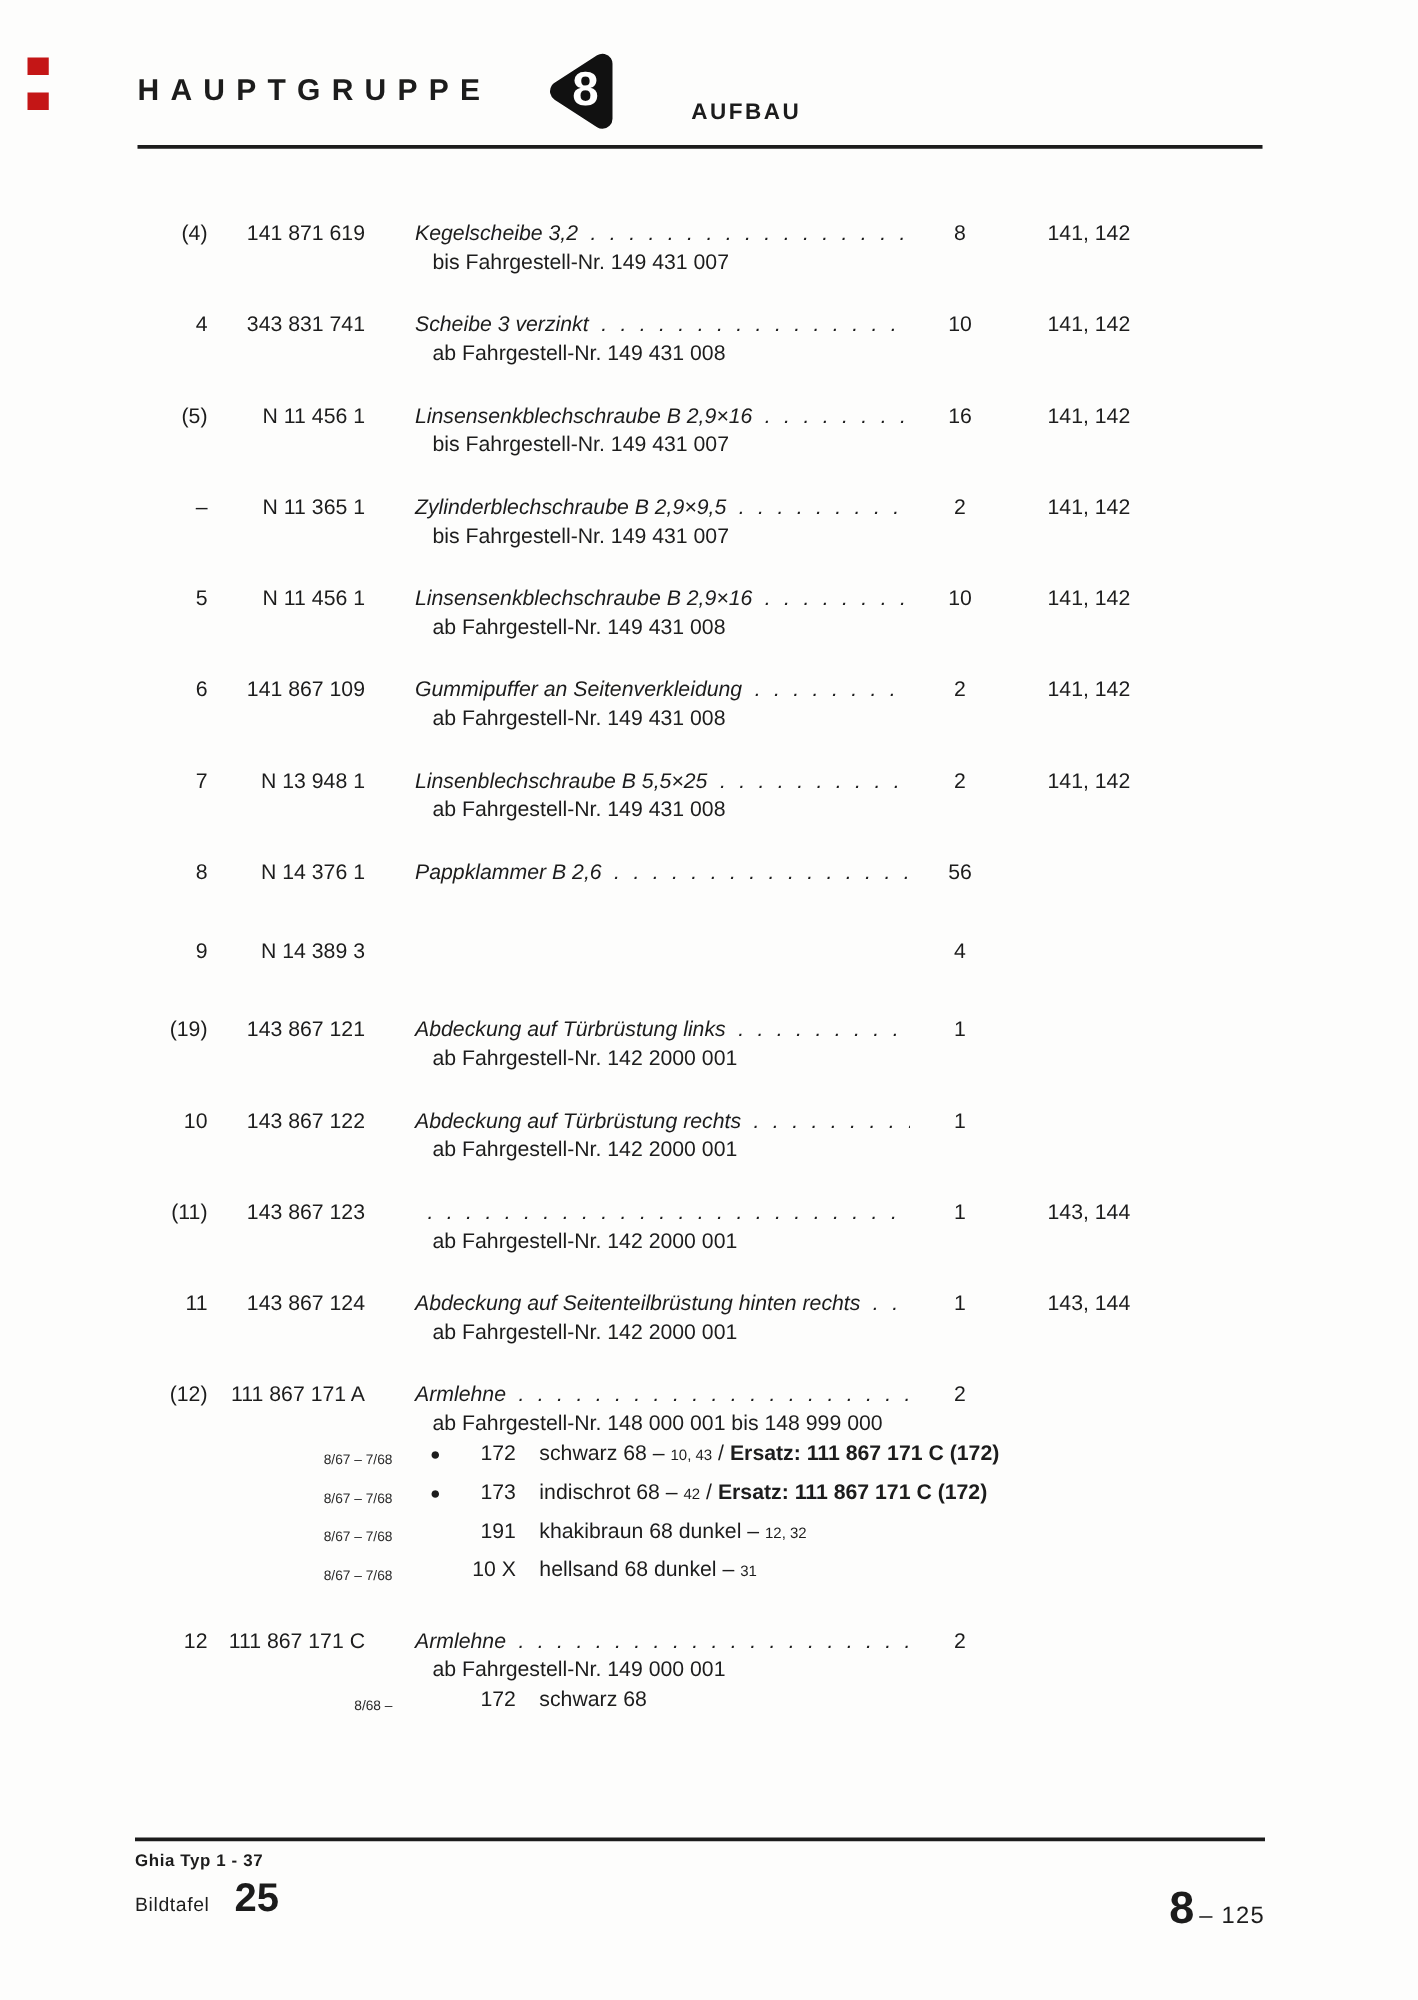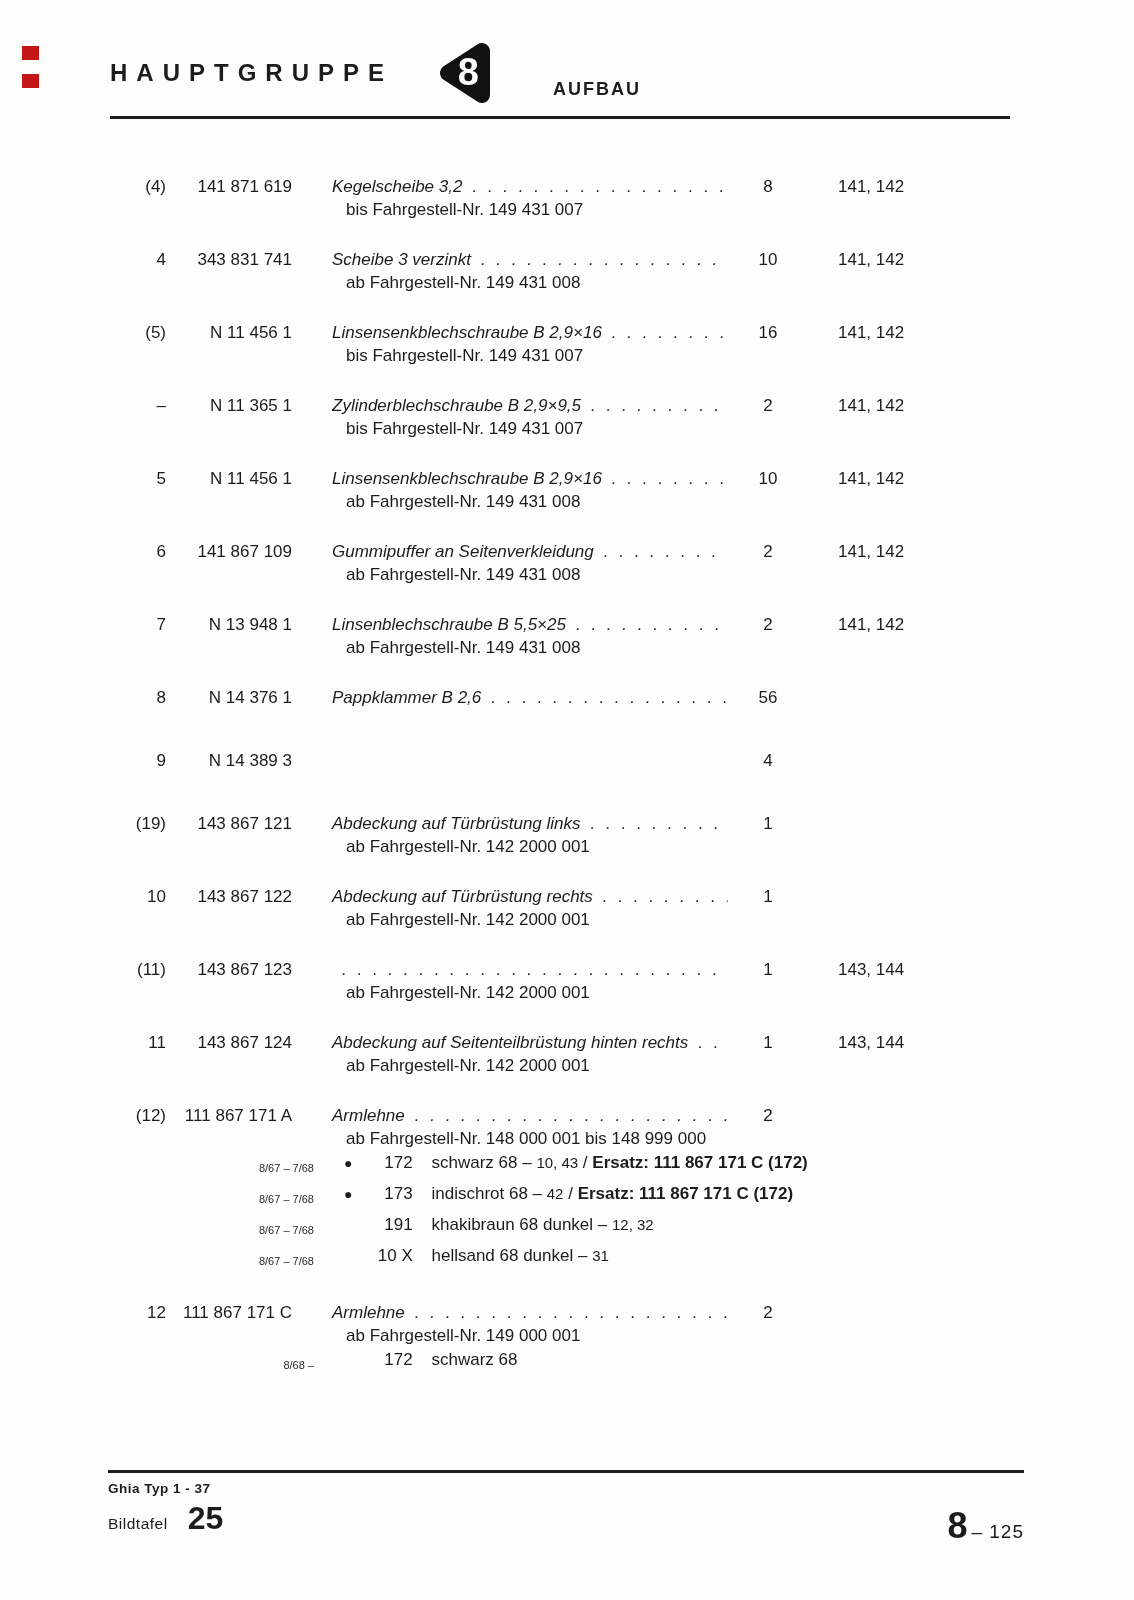--- a/index.html
+++ b/index.html
@@ -69,27 +69,27 @@
   .note:empty { display:none; }
 
   
   .subs { grid-column:1 / -1; }
   .subrow { line-height:26px; }
   .s-date { grid-column:2; text-align:right; font-size:11px; color:#2a2a2a; padding-top:5px; white-space:nowrap; }
   .s-content { grid-column:4 / -1; padding-left:12px; white-space:nowrap; font-size:17px; }
   .s-bullet { display:inline-block; width:20px; font-size:14px; }
   .s-code { display:inline-block; width:44px; text-align:right; }
   .s-text { margin-left:14px; }
-  .s-small { font-size:15px;text-align:right; }
+  .s-small { font-size:12px;text-align:right; }
   .s-bold { font-weight:bold; }
   .s-small:empty, .s-mid:empty, .s-bold:empty { display:none; }
 
   
   .footer {
-    position:absolute; left:108px; right:110px; top:1430px;
+    position:absolute; left:108px; right:122px; top:1430px;
     border-top:3px solid #1c1c1c;
   }
   .f-model { margin-top:8px; font-size:13.5px; font-weight:bold; letter-spacing:0.5px; }
   .f-plate { margin-top:4px; display:flex; align-items:baseline; }
   .f-plate-label { font-size:15.5px; letter-spacing:0.5px; }
   .f-plate-num { font-size:32px; font-weight:bold; margin-left:20px; }
   .f-page { position:absolute; right:0; top:32px; display:flex; align-items:baseline; }
   .f-page-major { font-size:36px; font-weight:bold; }
   .f-page-minor { font-size:19px; margin-left:4px; letter-spacing:1px; }
 </style>

